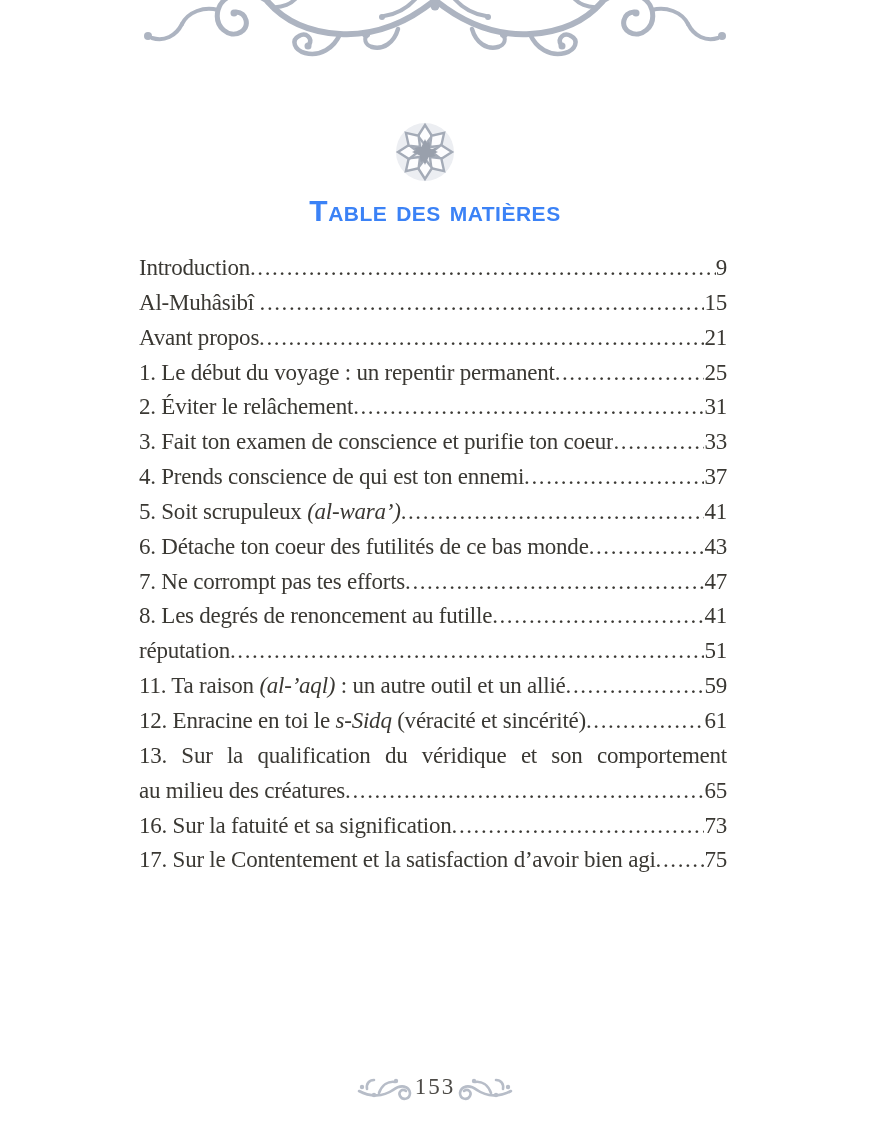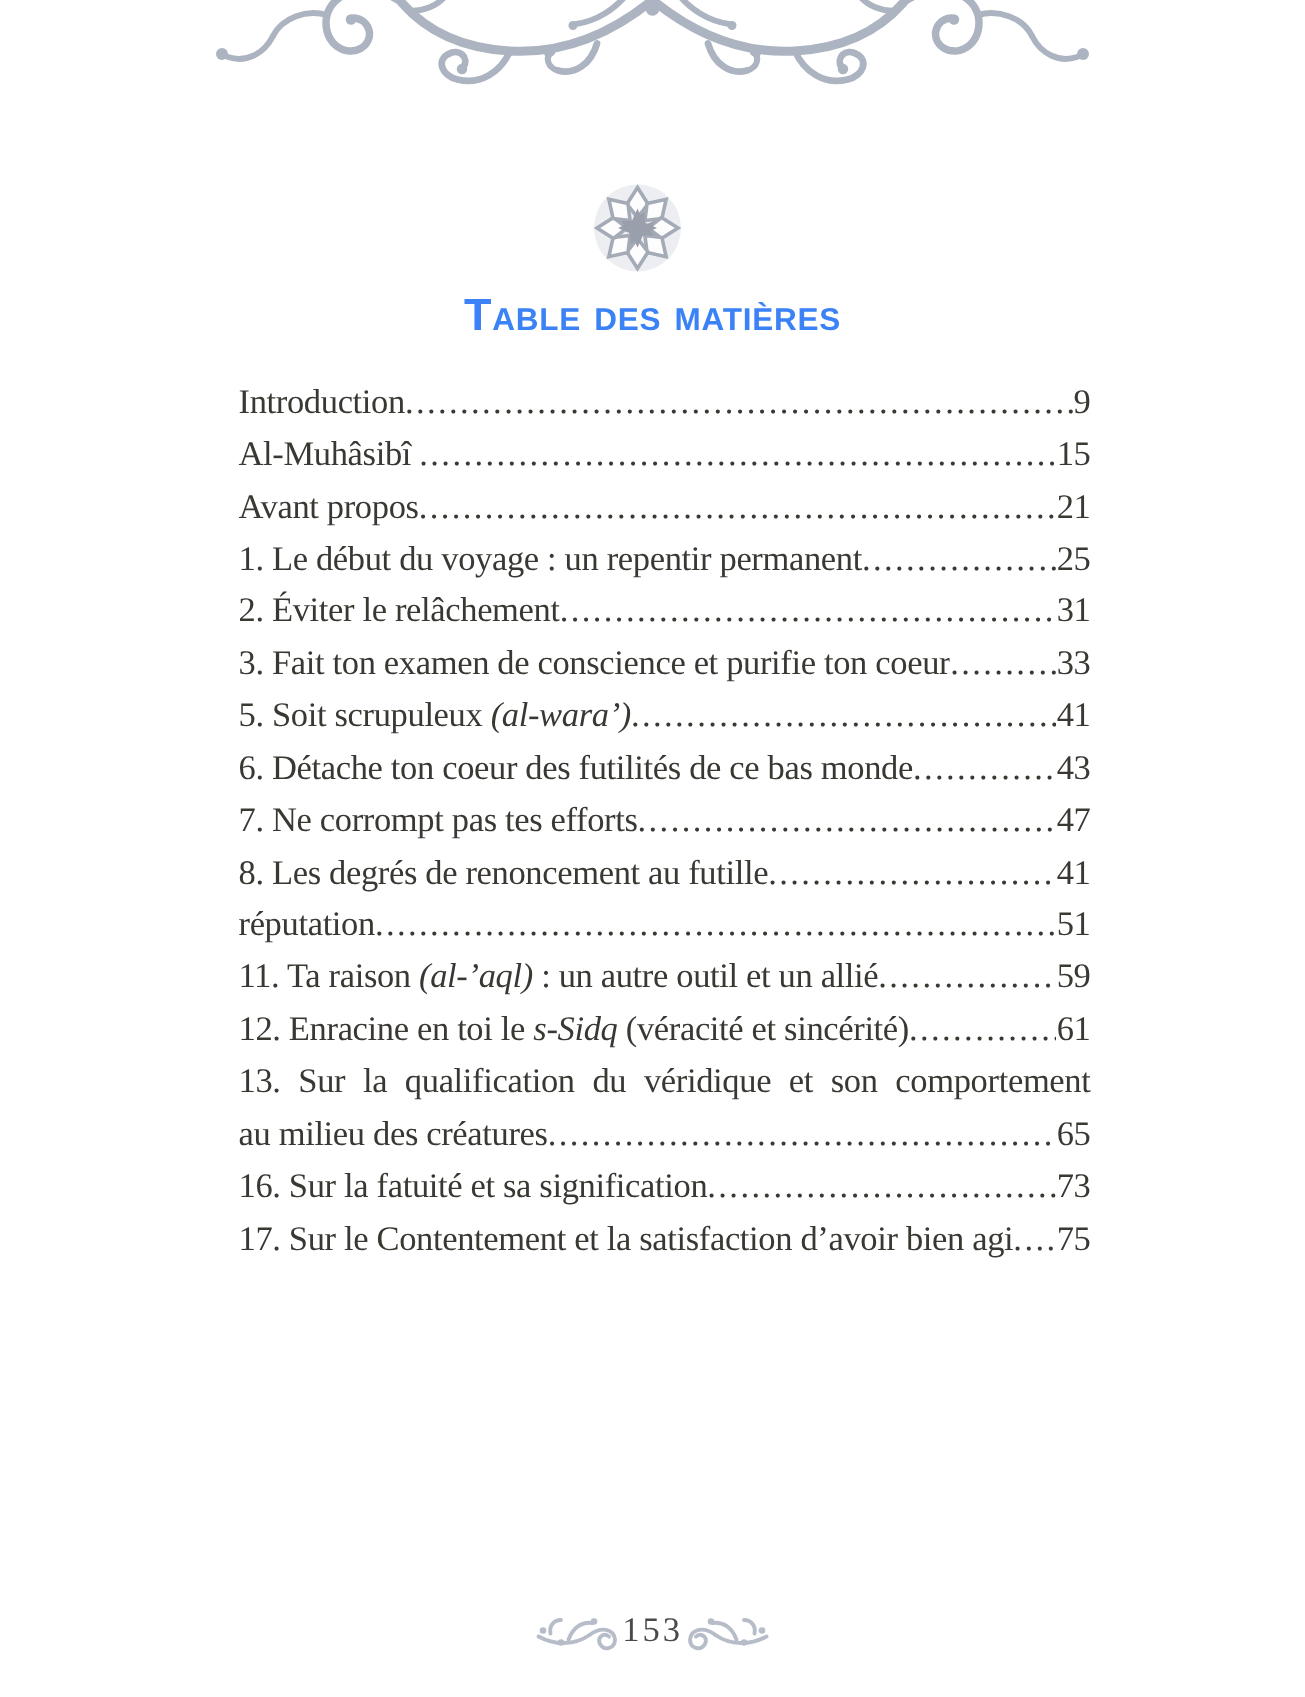--- a/index.html
+++ b/index.html
@@ -46,21 +46,20 @@
     width: 588px;
     font-size: 23px;
     line-height: 34.85px;
     letter-spacing: -0.01em;
   }
   .toc-line {
     display: flex;
     align-items: center;
     height: 34.85px;
     white-space: nowrap;
-    margin-left: 20px;
   }
   .toc-line.justify {
     display: block;
     white-space: normal;
     text-align: justify;
     text-align-last: justify;
   }
   .toc-text { flex: 0 1 auto; overflow: hidden; }
   .toc-text i { font-style: italic; }
   .toc-dots {
@@ -161,20 +160,25 @@
       </div>
       <div class="toc-line">
         <span class="toc-text"><span>2. Éviter le relâchement</span></span>
         <span class="toc-dots"></span>
         <span class="toc-page">31</span>
       </div>
       <div class="toc-line">
         <span class="toc-text"><span>3. Fait ton examen de conscience et purifie ton coeur</span></span>
         <span class="toc-dots"></span>
         <span class="toc-page">33</span>
+      </div>
+      <div class="toc-line">
+        <span class="toc-text"><span>4. Prends conscience de qui est ton ennemi</span></span>
+        <span class="toc-dots"></span>
+        <span class="toc-page">37</span>
       </div>
       <div class="toc-line">
         <span class="toc-text"><span>5. Soit scrupuleux&nbsp;</span><i>(al-wara’)</i></span>
         <span class="toc-dots"></span>
         <span class="toc-page">41</span>
       </div>
       <div class="toc-line">
         <span class="toc-text"><span>6. Détache ton coeur des futilités de ce bas monde</span></span>
         <span class="toc-dots"></span>
         <span class="toc-page">43</span>

